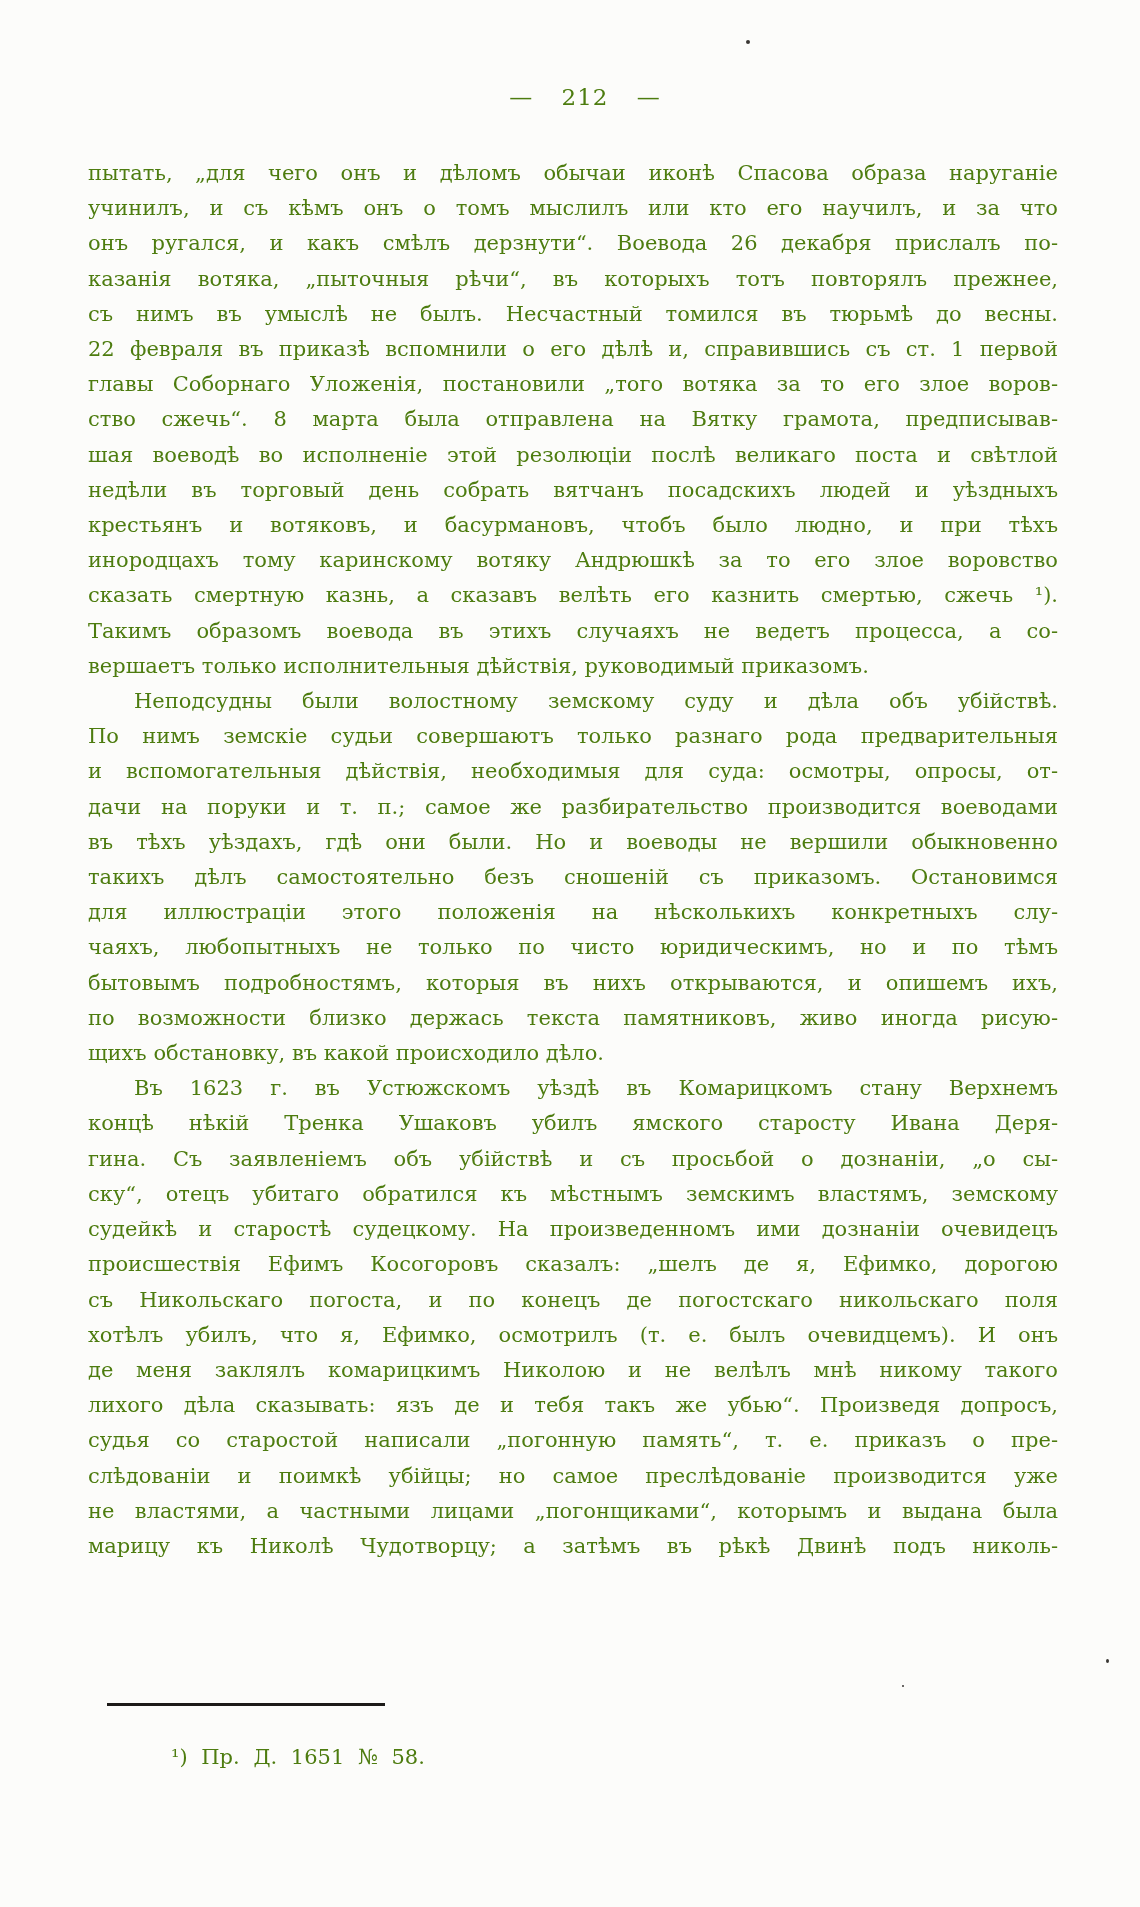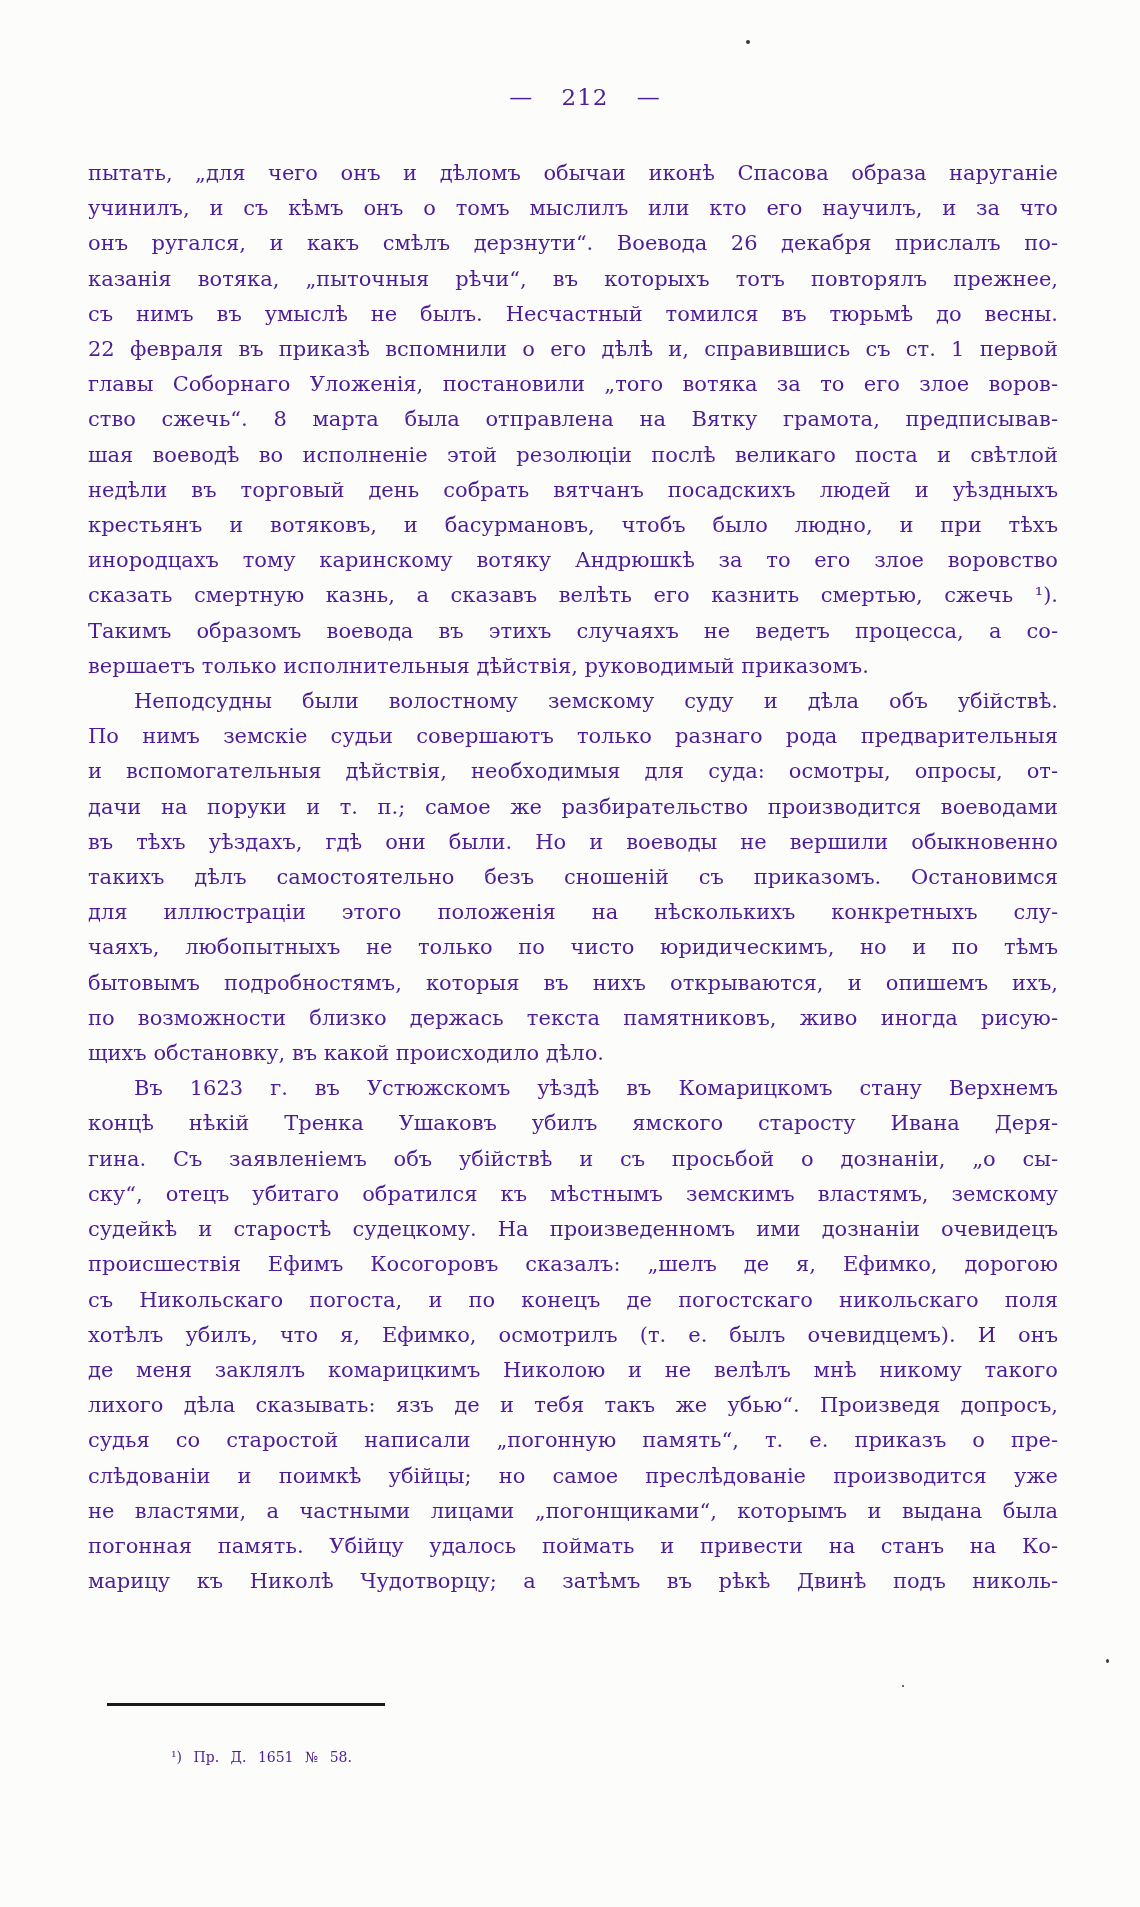--- a/index.html
+++ b/index.html
@@ -1,20 +1,20 @@
 <!DOCTYPE html>
 <html><head>
 <meta charset="utf-8">
 <style>
   html,body{margin:0;padding:0;background:#fcfcfa;}
   .page{
     position:relative;
     width:1140px;height:1907px;
     background:#fcfcfa;
-    color:#4c1d95;
+    color:#4d7c0f;
     font-family:"DejaVu Serif", serif;
     overflow:hidden;
   }
   .pagenum{
     position:absolute;top:84px;left:30px;right:0;
     text-align:center;
     font-size:23px;
     word-spacing:20px;
     letter-spacing:1px;
   }
@@ -31,21 +31,21 @@
     white-space:normal;
   }
   .line.pend{text-align-last:left;-moz-text-align-last:left;}
   .line.indent{text-indent:46px;}
   .fnrule{
     position:absolute;left:107px;top:1703px;
     width:278px;height:3px;background:#1c1a18;
   }
   .footnote{
     position:absolute;left:171px;top:1742px;
-    font-size:14px;line-height:30px;
+    font-size:21px;line-height:30px;
     word-spacing:7px;
   }
   .speck{position:absolute;background:#3a3733;border-radius:50%;}
   .speck.s1{left:746px;top:40px;width:4px;height:4px;}
   .speck.s2{left:1106px;top:1659px;width:3px;height:4px;}
   .speck.s3{left:902px;top:1685px;width:2px;height:2px;}
 </style>
 </head>
 <body>
 
@@ -88,21 +88,20 @@
       <div class="line">ску“, отецъ убитаго обратился къ мѣстнымъ земскимъ властямъ, земскому</div>
       <div class="line">судейкѣ и старостѣ судецкому. На произведенномъ ими дознаніи очевидецъ</div>
       <div class="line">происшествія Ефимъ Косогоровъ сказалъ: „шелъ де я, Ефимко, дорогою</div>
       <div class="line">съ Никольскаго погоста, и по конецъ де погостскаго никольскаго поля</div>
       <div class="line">хотѣлъ убилъ, что я, Ефимко, осмотрилъ (т. е. былъ очевидцемъ). И онъ</div>
       <div class="line">де меня заклялъ комарицкимъ Николою и не велѣлъ мнѣ никому такого</div>
       <div class="line">лихого дѣла сказывать: язъ де и тебя такъ же убью“. Произведя допросъ,</div>
       <div class="line">судья со старостой написали „погонную память“, т. е. приказъ о пре-</div>
       <div class="line">слѣдованіи и поимкѣ убійцы; но самое преслѣдованіе производится уже</div>
       <div class="line">не властями, а частными лицами „погонщиками“, которымъ и выдана была</div>
-      <div class="line">погонная память. Убійцу удалось поймать и привести на станъ на Ко-</div>
       <div class="line">марицу къ Николѣ Чудотворцу; а затѣмъ въ рѣкѣ Двинѣ подъ николь-</div>
     </div>
 
   <div class="fnrule"></div>
 
   <div class="footnote">¹) Пр. Д. 1651 № 58.</div>
 
   <span class="speck s2"></span>
   <span class="speck s3"></span>
 

